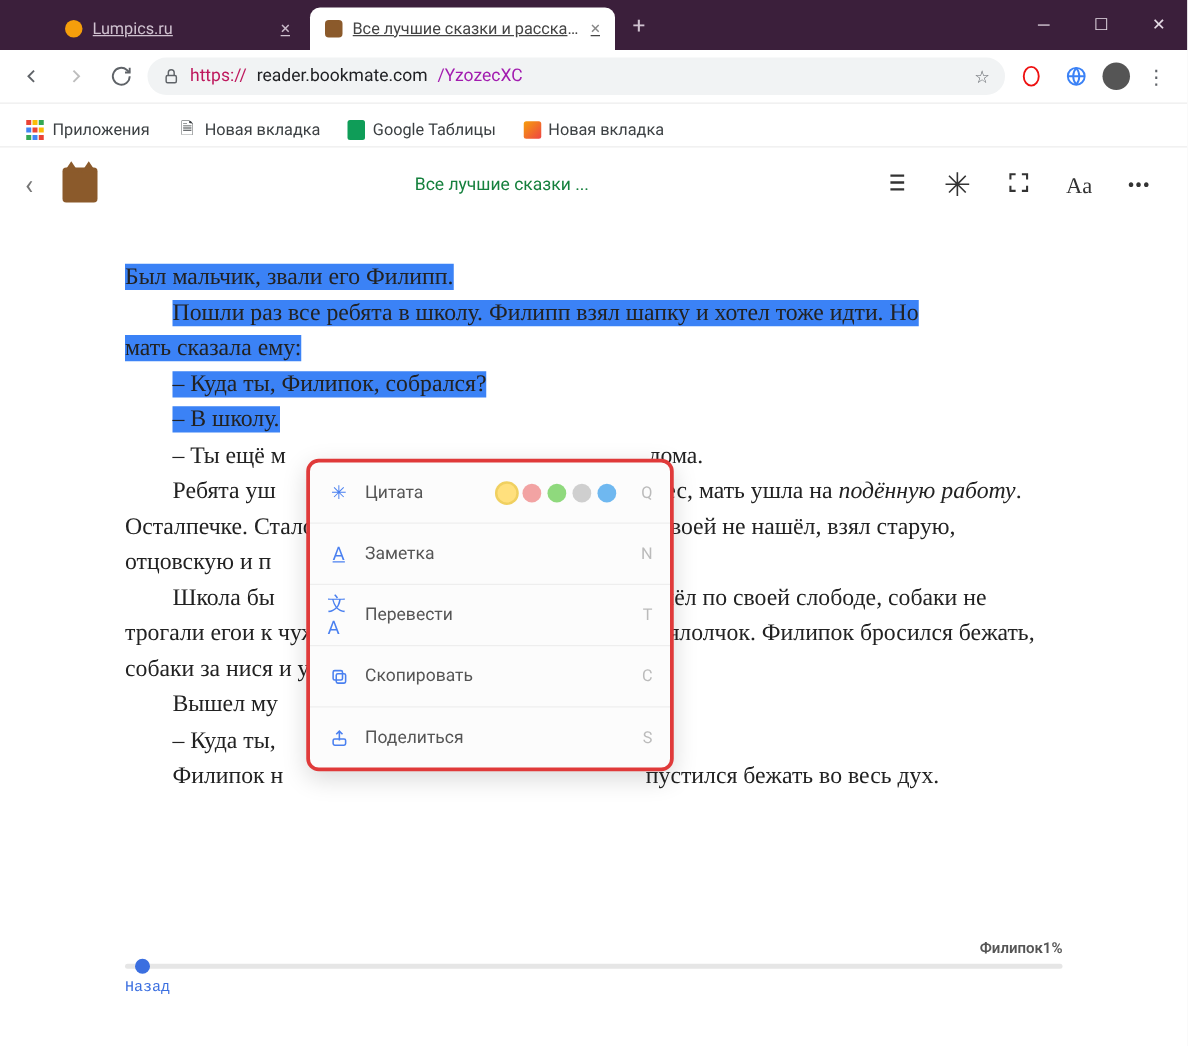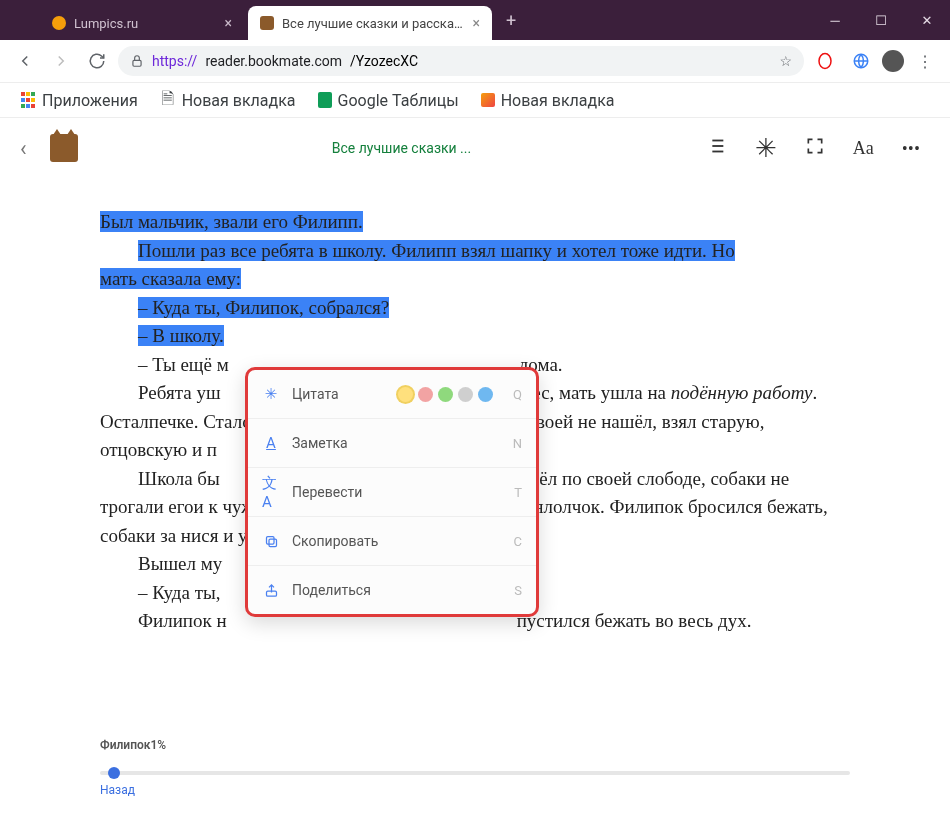--- a/index.html
+++ b/index.html
@@ -1,43 +1,43 @@
 <!DOCTYPE html>
 <html><head>
 <meta charset="utf-8">
 <style>
   html, body { margin:0; padding:0; font-family:-apple-system, BlinkMacSystemFont, "Segoe UI", Roboto, Arial, sans-serif; background:#fff; }
   .window { width:950px; height:837px; background:#fff; position:relative; overflow:hidden; box-shadow:0 0 0 1px rgba(0,0,0,0.05); }
 
   
   .titlebar { height:40px; background:#3b1f3b; display:flex; align-items:stretch; color:#e3d9e3; }
   .tabs { display:flex; align-items:flex-end; padding-left:40px; }
-  .tab { display:flex; align-items:center; height:34px; padding:0 12px; font-size:13px; min-width:180px; max-width:220px; border-radius:8px 8px 0 0; margin-top:6px; margin-right:4px; gap:8px; }
+  .tab { display:flex; align-items:center; height:34px; padding:0 12px; font-size:13px; min-width:180px; max-width:220px; border-radius:8px 8px 0 0; margin-top:6px; margin-right:4px; gap:8px;text-decoration:underline; }
   .tab.inactive { color:#d0c2d0; }
   .tab.active { background:#fff; color:#444; }
   .tab .favicon { width:14px; height:14px; border-radius:3px; flex:0 0 auto; }
   .tab .ttl { flex:1; white-space:nowrap; overflow:hidden; text-overflow:ellipsis; }
   .tab .x { font-size:14px; color:#888; }
   .tab.inactive .x { color:#c9b9c9; }
   .newtab { color:#d0c2d0; align-self:center; font-size:18px; padding:0 10px; }
   .winctrls { margin-left:auto; display:flex; }
   .winctrls div { width:46px; display:flex; align-items:center; justify-content:center; color:#e5dbe5; font-size:13px; }
 
   
   .addrbar { height:42px; display:flex; align-items:center; padding:0 10px; gap:6px; border-bottom:1px solid #ededed; }
   .iconbtn { width:30px; height:30px; display:flex; align-items:center; justify-content:center; color:#5f6368; border-radius:50%; }
   .iconbtn svg { width:18px; height:18px; }
   .urlbox { flex:1; height:30px; background:#f1f3f4; border-radius:15px; display:flex; align-items:center; padding:0 12px; color:#202124; font-size:14px; gap:8px; }
-  .urlbox .proto { color:#6d28d9; }
+  .urlbox .proto { color:#be185d; }
   .urlbox .host { color:#202124; }
-  .urlbox .path { color:#000000; }
+  .urlbox .path { color:#a21caf; }
   .avatar { width:22px; height:22px; border-radius:50%; background:#555; }
 
   
-  .bmbar { height:34px; display:flex; align-items:center; padding:0 12px; gap:6px; border-bottom:1px solid #ededed; font-size:16px; color:#3c4043; }
+  .bmbar { height:34px; display:flex; align-items:flex-end; padding:0 12px; gap:6px; border-bottom:1px solid #ededed; font-size:13px; color:#3c4043; }
   .bm { display:flex; align-items:center; gap:6px; padding:0 8px; height:26px; border-radius:4px; }
   .bm .bicon { width:16px; height:16px; display:flex; align-items:center; justify-content:center; }
 
   
   .readerhdr { height:60px; display:flex; align-items:center; padding:0 30px 0 20px; }
   .back { width:30px; font-size:22px; color:#777; }
   .logo { width:28px; height:28px; background:#8b5a2b; border-radius:3px; position:relative; margin-right:20px;}
   .logo::before, .logo::after { content:""; position:absolute; top:-5px; width:0; height:0; border-left:6px solid transparent; border-right:6px solid transparent; border-bottom:9px solid #8b5a2b; }
   .logo::before { left:1px; } .logo::after { right:1px; }
   .rtitle { flex:1; text-align:center; color:#15803d; font-size:14px; }
@@ -56,24 +56,24 @@
   .ctxitem { display:flex; align-items:center; height:48px; padding:0 14px; border-top:1px solid #eee; font-size:14px; color:#555; gap:12px; }
   .ctxitem:first-child { border-top:none; }
   .ctxitem .cicon { width:18px; display:flex; justify-content:center; color:#4a80f0; font-size:15px; }
   .ctxitem .clabel { flex:1; }
   .ctxitem .ckey { color:#bbb; font-size:13px; }
   .swatches { display:flex; gap:5px; margin-right:8px; }
   .swatch { width:15px; height:15px; border-radius:50%; }
 
   
   .footer { position:absolute; left:100px; right:100px; bottom:40px; font-size:12px; color:#555; }
-  .ftrow { display:flex; justify-content:flex-start; margin-bottom:19px; }
+  .ftrow { display:flex; justify-content:flex-end; margin-bottom:6px; }
   .progress { height:4px; background:#e6e6e6; border-radius:2px; position:relative; }
   .handle { position:absolute; left:1%; top:-4px; width:12px; height:12px; border-radius:50%; background:#3b6fe0; }
-  .backlink { color:#3b6fe0; margin-top:8px; display:inline-block; }
+  .backlink { color:#3b6fe0; margin-top:8px; display:inline-block;font-family:Liberation Mono, monospace; }
 
   svg { stroke:currentColor; fill:none; stroke-width:2; }
 </style>
 </head>
 <body>
 
 <div class="window">
 
   <div class="titlebar">
     <div class="tabs">

